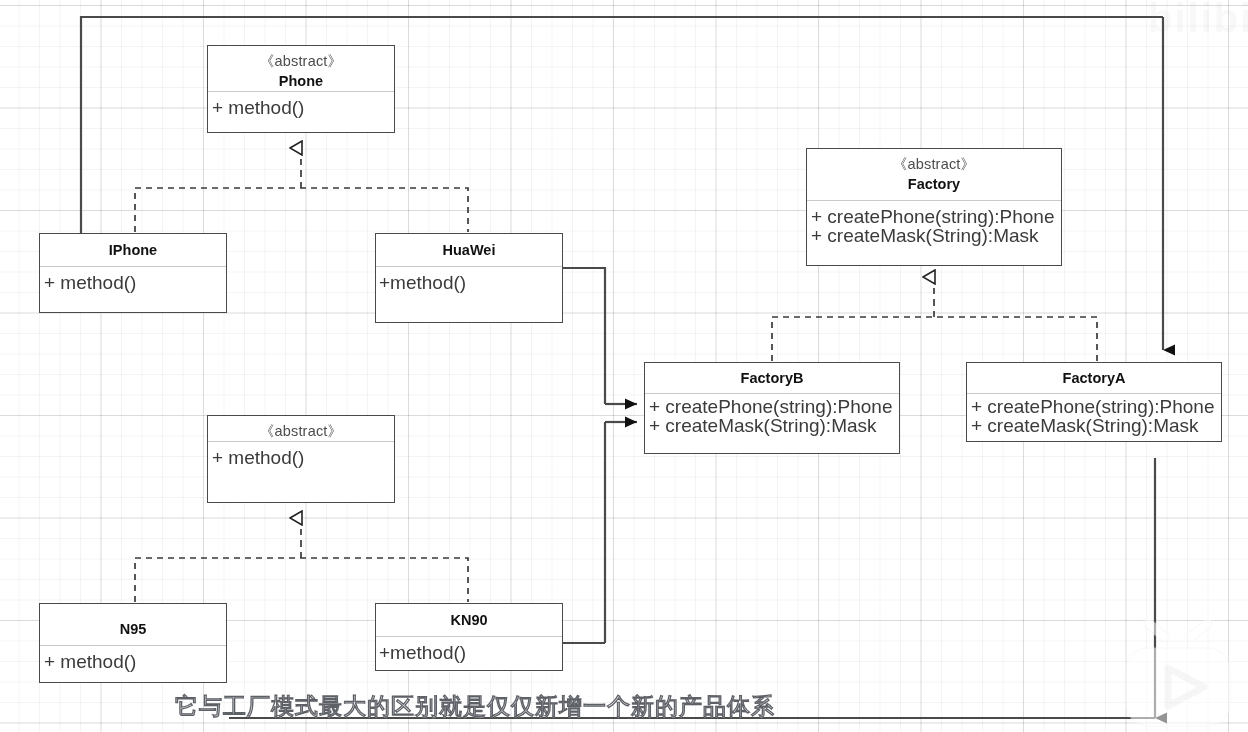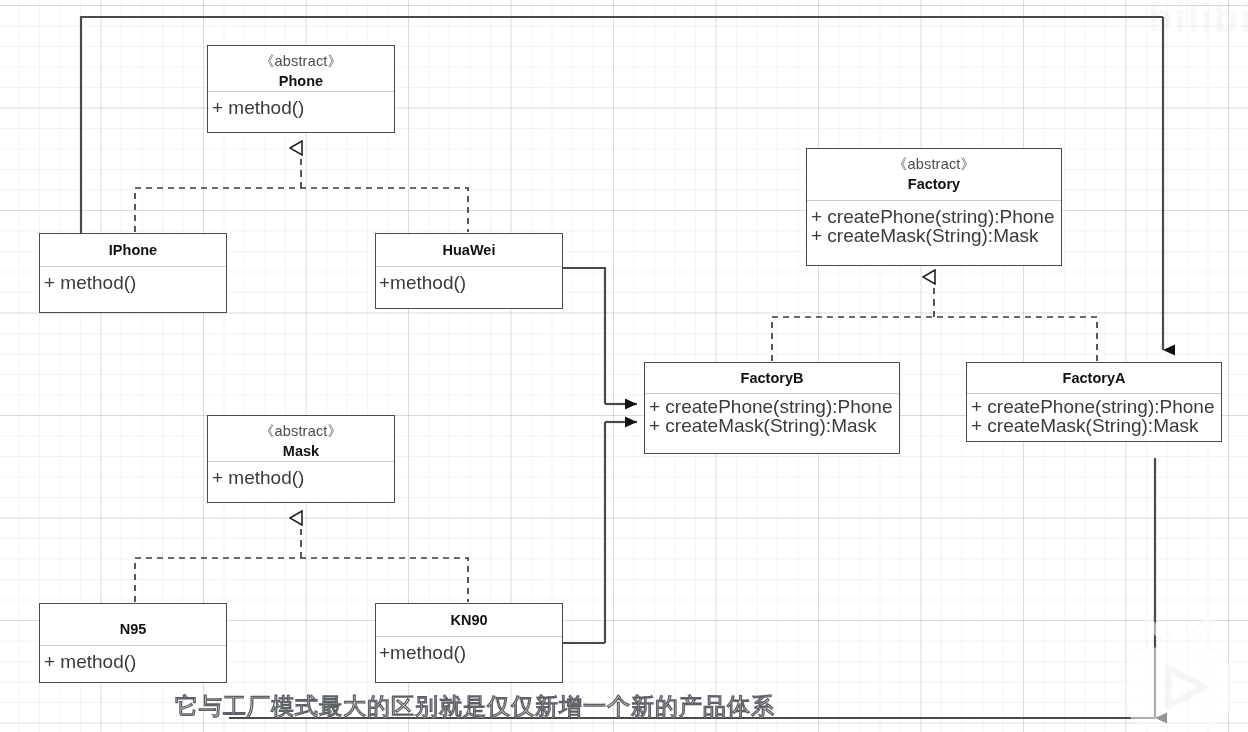--- a/index.html
+++ b/index.html
@@ -162,52 +162,51 @@
 <div class="node" style="left:39px;top:233px;width:188px;height:80px;">
   <div class="head" style="padding-top:6px;">
     <span class="cname">IPhone</span>
   </div>
   <div class="sep" style="margin-top:6px;"></div>
   <div class="members">
     <div class="m">+ method()</div>
   </div>
 </div>
 
-<div class="node" style="left:375px;top:233px;width:188px;height:76px;">
+<div class="node" style="left:375px;top:233px;width:188px;height:90px;">
   <div class="head" style="padding-top:6px;">
     <span class="cname">HuaWei</span>
   </div>
   <div class="sep" style="margin-top:6px;"></div>
   <div class="members">
     <div class="m" style="padding-left:0;">+method()</div>
   </div>
 </div>
 
 <div class="node" style="left:207px;top:415px;width:188px;height:88px;">
   <div class="head">
     <span class="stereo">《abstract》</span>
-    <span class="cname">Mask</span>
   </div>
   <div class="sep"></div>
   <div class="members">
     <div class="m">+ method()</div>
   </div>
 </div>
 
 <div class="node" style="left:39px;top:603px;width:188px;height:80px;">
   <div class="head" style="padding-top:6px;margin-top:9px;">
     <span class="cname">N95</span>
   </div>
   <div class="sep" style="margin-top:6px;"></div>
   <div class="members">
     <div class="m">+ method()</div>
   </div>
 </div>
 
-<div class="node" style="left:375px;top:603px;width:188px;height:80px;">
+<div class="node" style="left:375px;top:603px;width:188px;height:68px;">
   <div class="head" style="padding-top:6px;">
     <span class="cname">KN90</span>
   </div>
   <div class="sep" style="margin-top:6px;"></div>
   <div class="members">
     <div class="m" style="padding-left:0;">+method()</div>
   </div>
 </div>
 
 <div class="node" style="left:806px;top:148px;width:256px;height:118px;">

